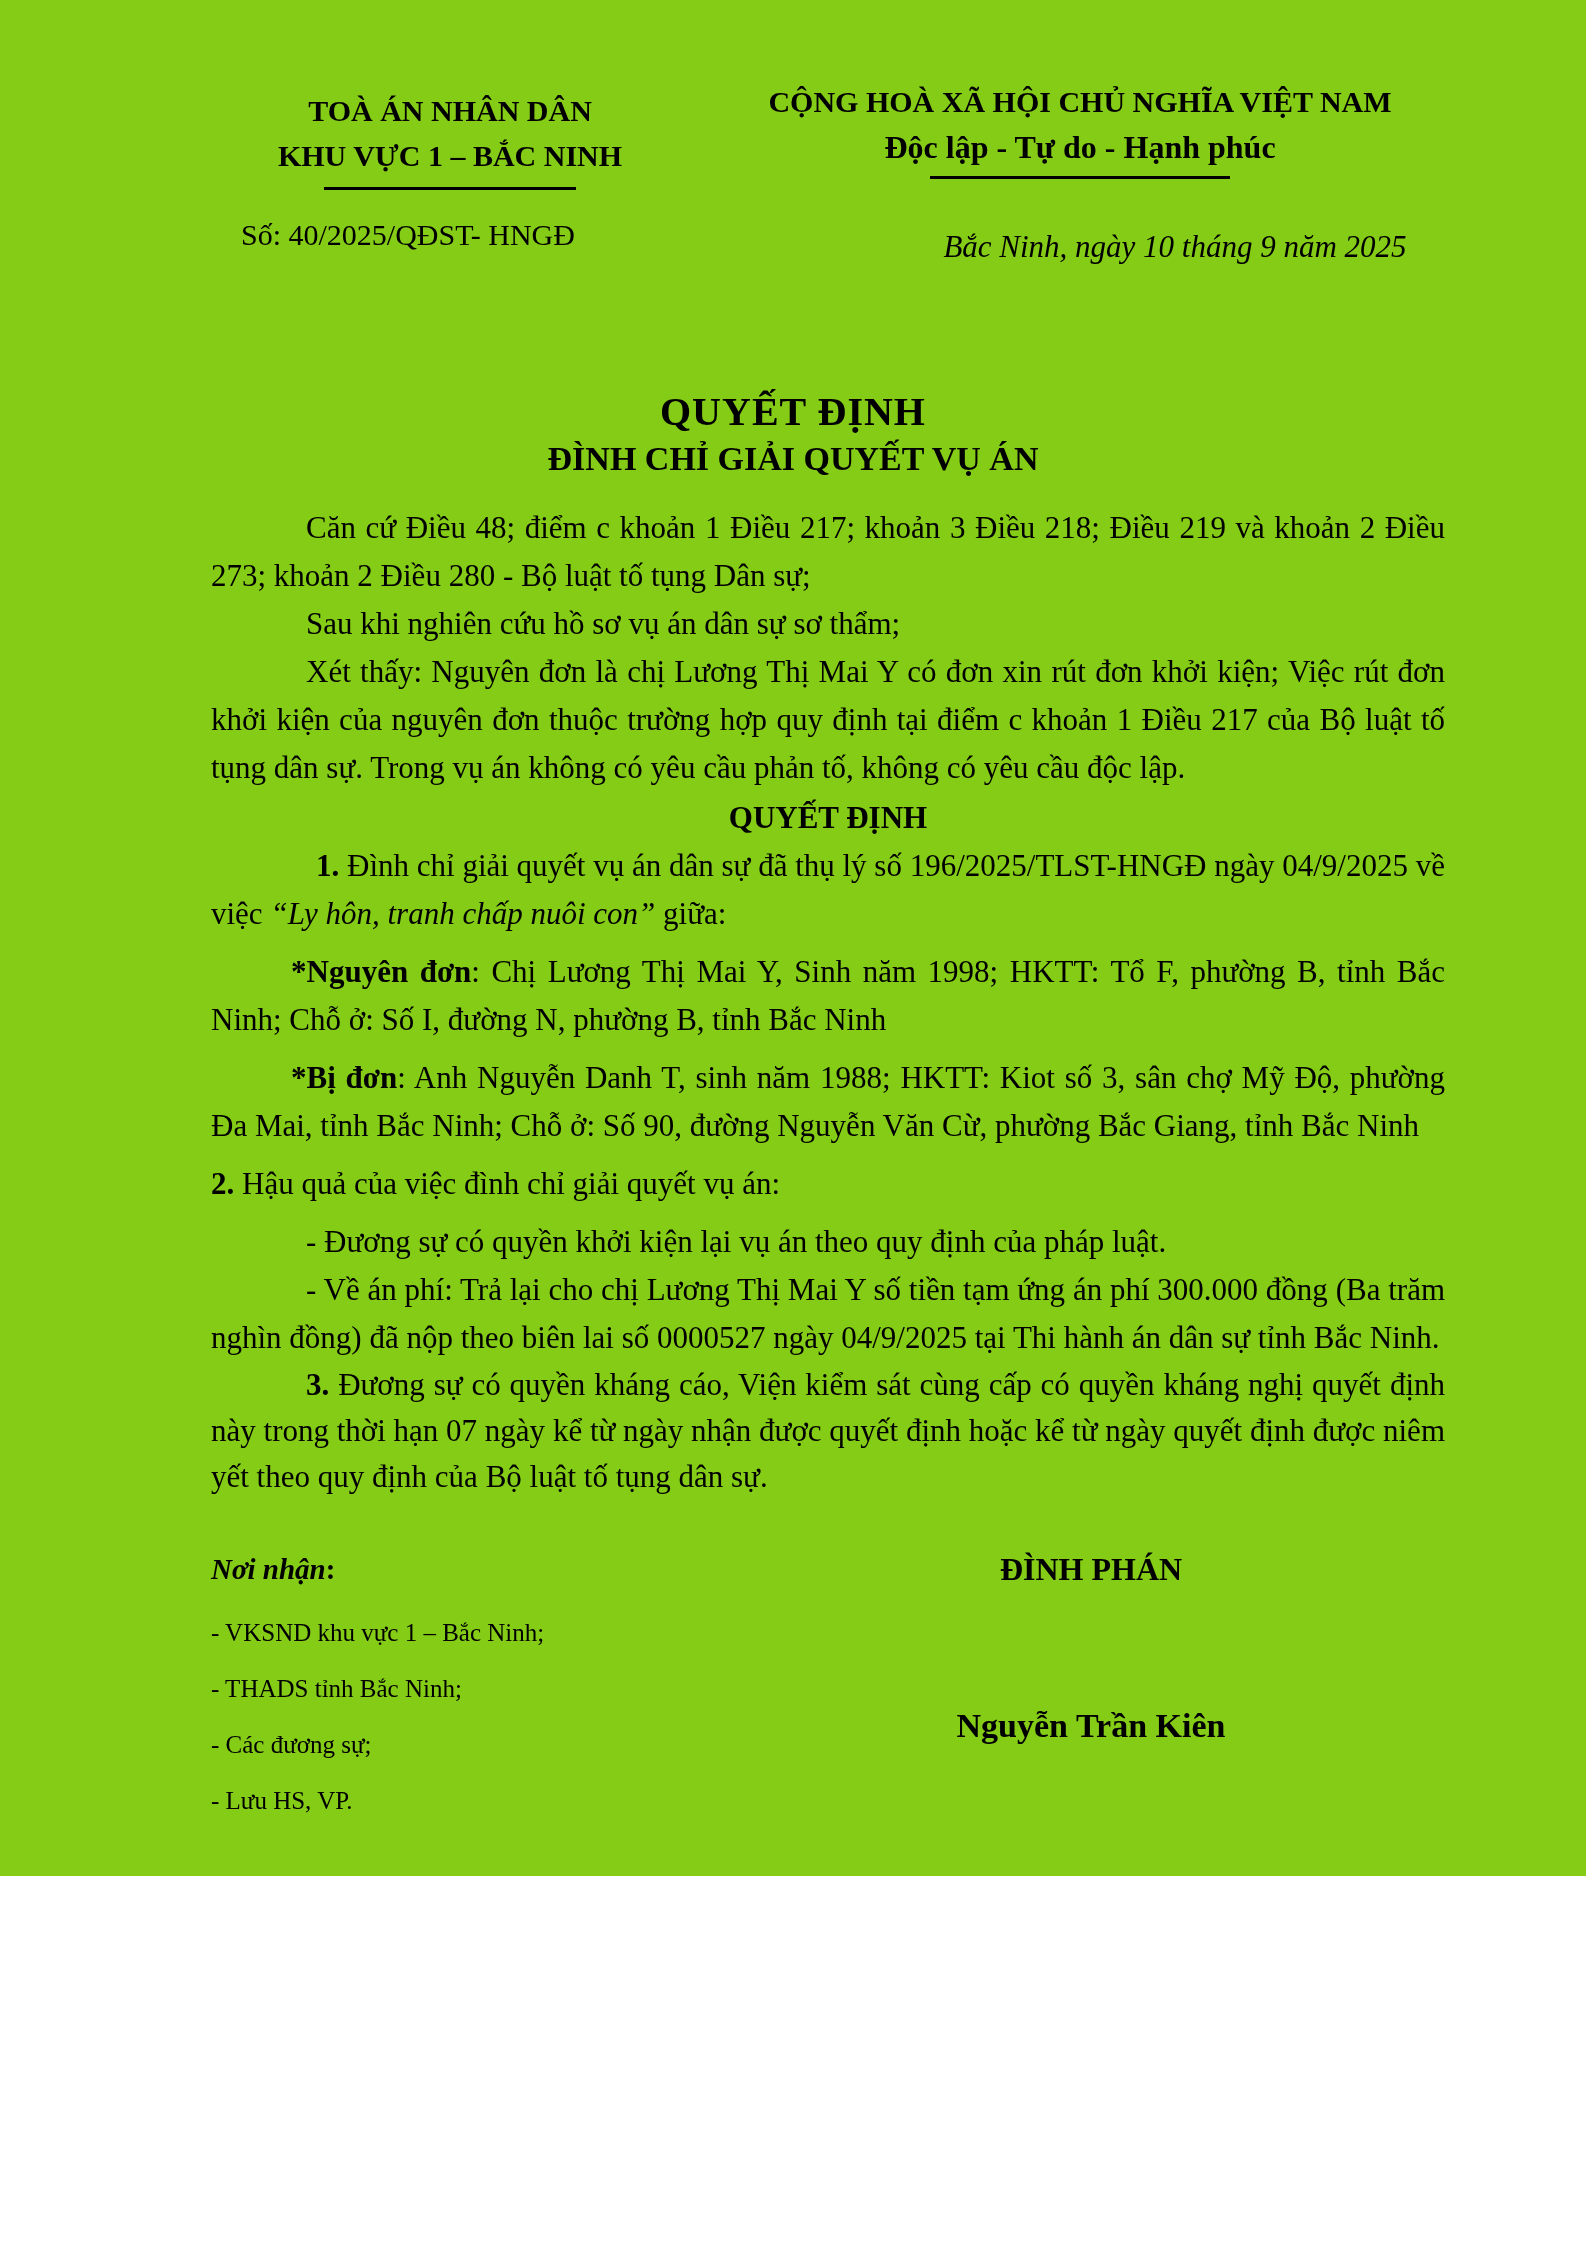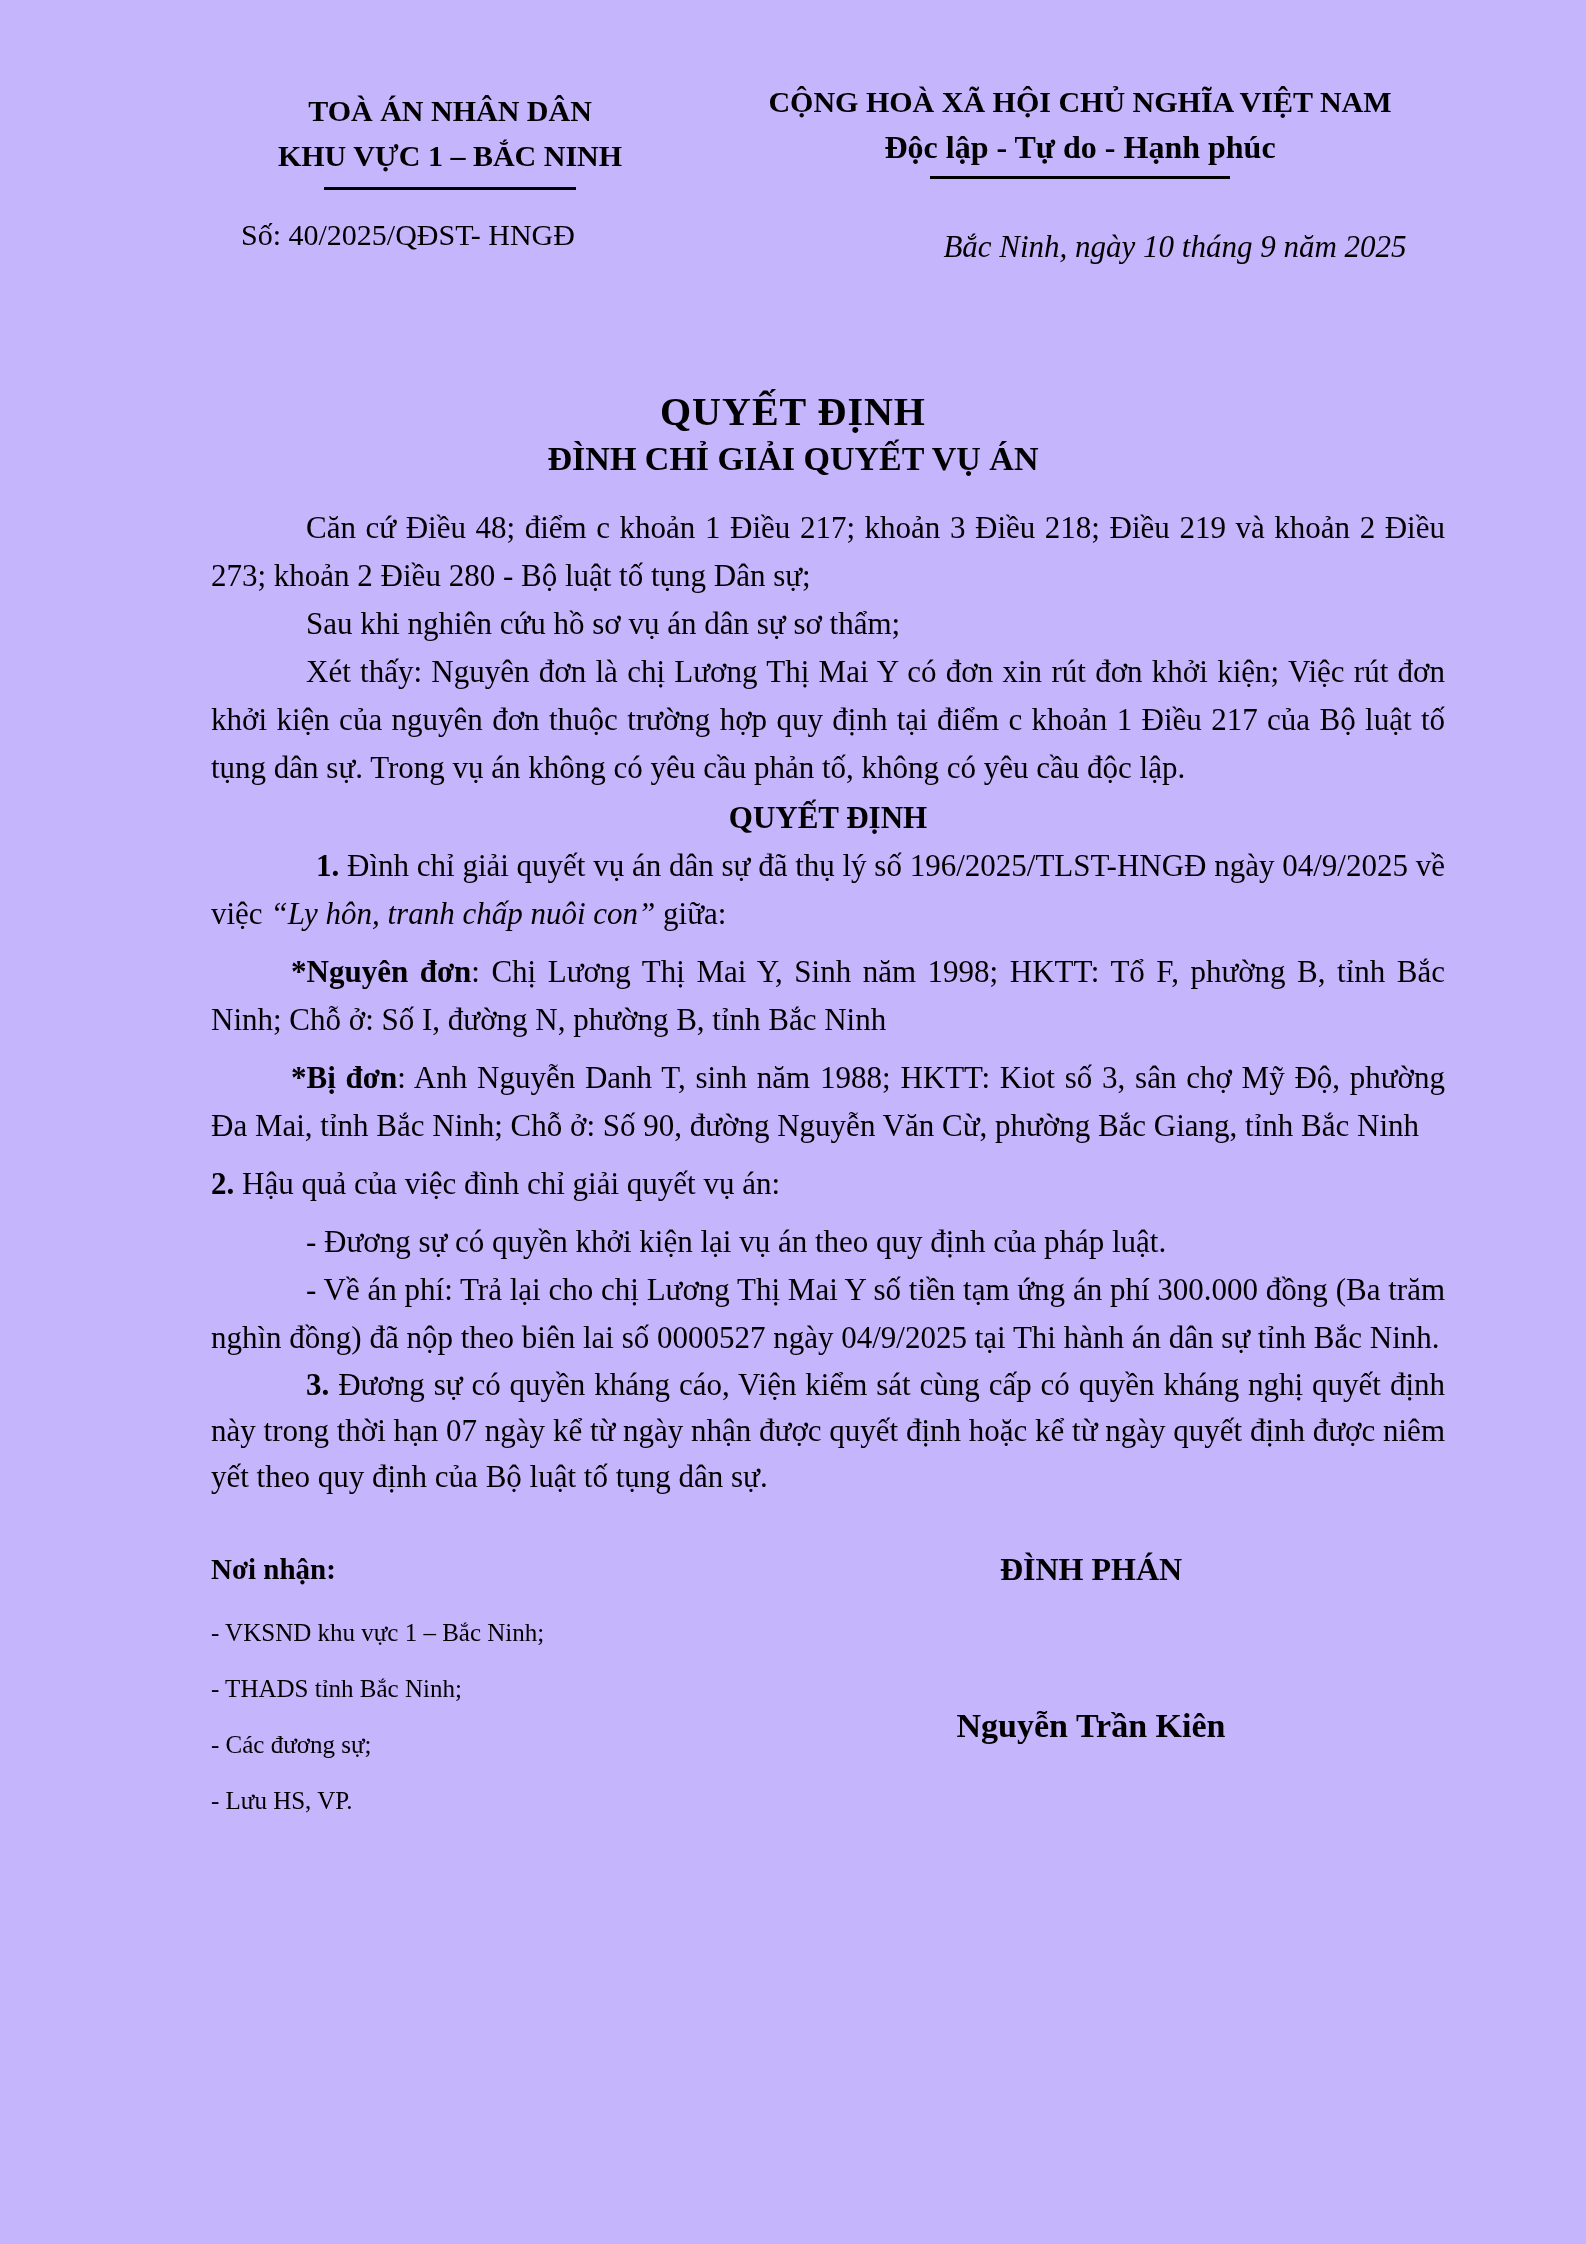--- a/index.html
+++ b/index.html
@@ -1,19 +1,19 @@
 <!DOCTYPE html>
 <html lang="vi"><head>
 <meta charset="utf-8">
 <style>
   html, body { margin:0; padding:0; background:#ffffff; }
   .page {
     position:relative;
-    width:1586px; height:2244px;
-    background:#c4b5fd; color:#000;
+    width:1586px; height:1876px;
+    background:#84cc16; color:#000;
     font-family:"Liberation Serif", "DejaVu Serif", serif;
     box-sizing:border-box;
     overflow:hidden;
   }
   
   .header { position:relative; height:388px; }
   .header-left {
     position:absolute; left:235px; top:88px; width:430px; text-align:center;
   }
   .org-line { font-weight:bold; font-size:30px; line-height:45px; }
@@ -48,21 +48,21 @@
   .tight    { line-height:46px; }
   .decision-heading {
     text-align:center; font-weight:bold; font-size:31px; line-height:48px; margin-top:2px;
   }
   b { font-weight:bold; }
   i { font-style:italic; }
 
   
   .footer { position:relative; margin:45px 141px 0 211px; }
   .recipients-label { font-size:29px; line-height:48px; }
-  .recipients-label .lbl { font-weight:bold; }
+  .recipients-label .lbl { font-weight:bold; font-style:italic; }
   .recipients-label .colon { font-weight:bold; }
   .judge-block {
     position:absolute; left:520px; top:0; width:720px; text-align:center;
   }
   .judge-title { font-size:32px; font-weight:bold; line-height:48px; }
   .judge-name  { font-size:34px; font-weight:bold; margin-top:114px; }
   .recipients { list-style:none; margin:12px 0 0; padding:0; font-size:25px; }
   .recipients li { line-height:56px; }
 </style>
 </head>

